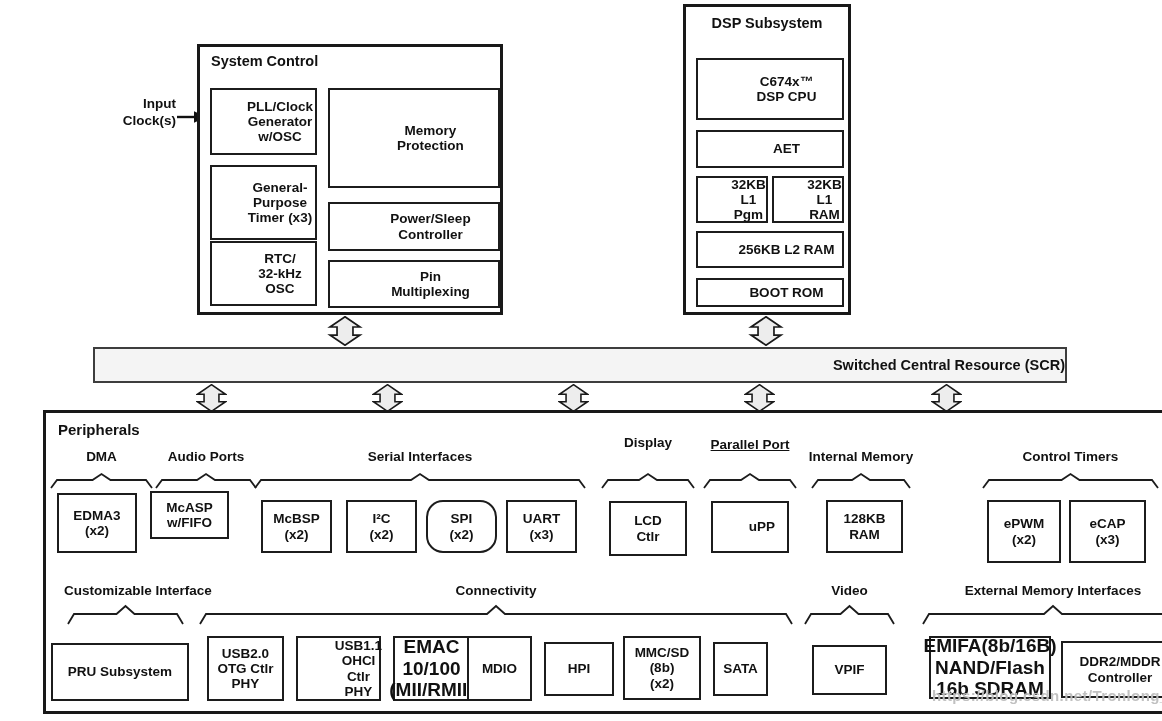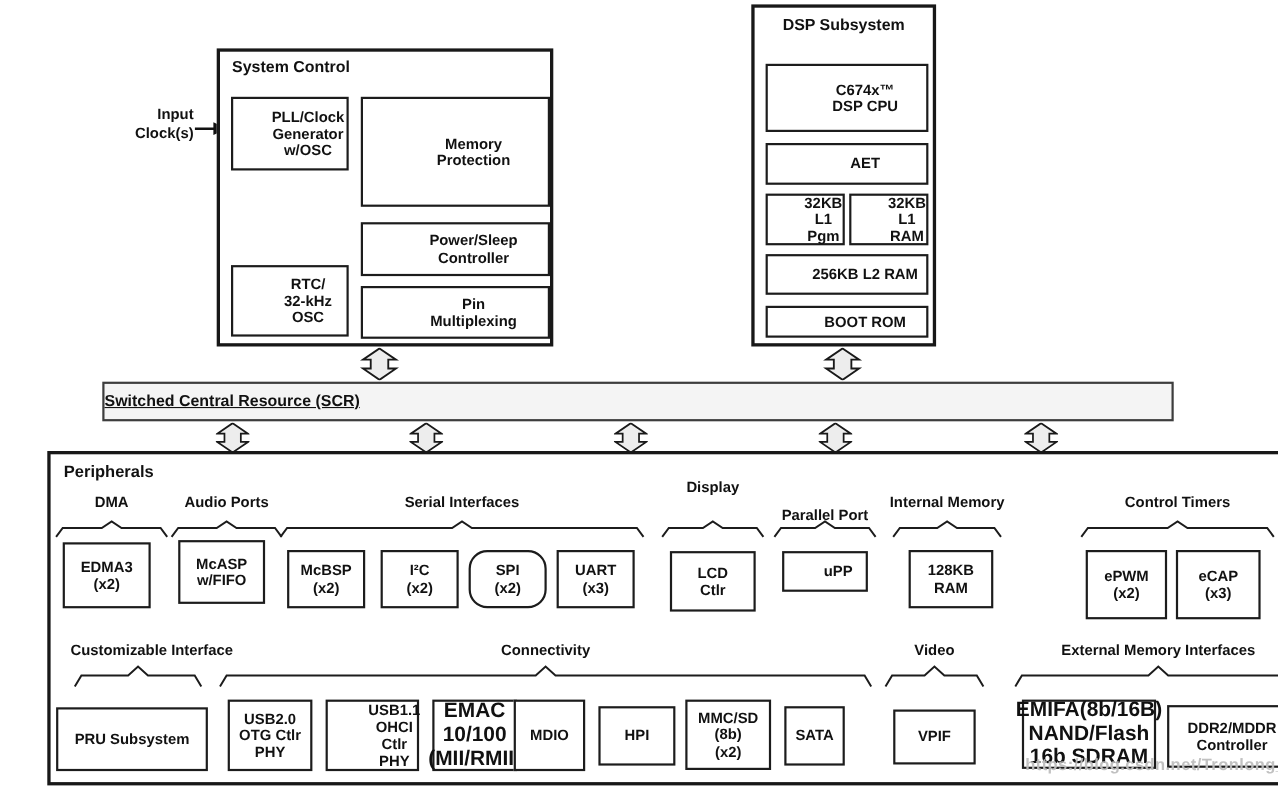--- a/index.html
+++ b/index.html
@@ -18,23 +18,22 @@
     border:2.5px solid #1c1c1c; display:flex; align-items:center; justify-content:center;
     text-align:center; white-space:pre-line; line-height:1.13; font-size:13.5px;
   }
   .bx.thin { border-width:2px;padding-left:33px; }
   .bx.small { font-size:19px; }
   .glabel { position:absolute; text-align:center; font-size:13.5px; white-space:nowrap; }
   .brace { position:absolute; overflow:visible; }
   .varrow, .rarrow { position:absolute; }
   .scrbar {
     position:absolute; box-sizing:border-box; background:#f4f4f4;
-    border:2px solid #3d3d3d; display:flex; align-items:center; justify-content:flex-start;
+    border:2px solid #3d3d3d; display:flex; align-items:center; justify-content:flex-end;
     font-size:14.5px;
-    text-decoration:underline;
   }
   .inlabel { position:absolute; text-align:right; font-size:13.5px; line-height:1.25; white-space:pre-line; }
   .watermark { position:absolute; font-size:15px; color:rgba(190,190,190,0.95); letter-spacing:0.4px; z-index:6; white-space:nowrap; }
 </style>
 </head>
 <body>
 
 <div class="stage">
 
   <svg width="0" height="0" style="position:absolute">
@@ -56,20 +55,23 @@
       <use href="#rarr"></use>
     </svg>
 
   <div class="container" style="left:197px; top:44px; width:306px; height:271px;">
     <div class="ctitle" style="left:11px; top:6px;">System Control</div>
     <div class="bx thin" style="left:10px; top:41px; width:107px; height:67px;">PLL/Clock
 Generator
 w/OSC</div>
     <div class="bx thin" style="left:128px; top:41px; width:172px; height:100px;">Memory
 Protection</div>
+    <div class="bx thin" style="left:10px; top:118px; width:107px; height:75px;">General-
+Purpose
+Timer (x3)</div>
     <div class="bx thin" style="left:128px; top:155px; width:172px; height:49px;">Power/Sleep
 Controller</div>
     <div class="bx thin" style="left:10px; top:194px; width:107px; height:65px;">RTC/
 32-kHz
 OSC</div>
     <div class="bx thin" style="left:128px; top:213px; width:172px; height:48px;">Pin
 Multiplexing</div>
   </div>
 
   <div class="container" style="left:683px; top:4px; width:168px; height:311px;">
@@ -122,21 +124,21 @@
         </svg>
       <div class="bx" style="left:11px; top:80px; width:80px; height:60px;">EDMA3
 (x2)</div>
     </div>
 
     <div>
       <div class="glabel" style="left:109px; top:36px; width:102px;">Audio Ports</div>
       <svg class="brace" style="left:109px; top:60px; width:102px; height:16px;" viewBox="0 0 102 16" width="102" height="16">
           <path d="M1,15 L7,7 L42,7 L51,1 L60,7 L95,7 L101,15" fill="none" stroke="#1c1c1c" stroke-width="1.8"></path>
         </svg>
-      <div class="bx" style="left:116px; top:78px; width:79px; height:58px;">McASP
+      <div class="bx" style="left:104px; top:78px; width:79px; height:48px;">McASP
 w/FIFO</div>
     </div>
 
     <div>
       <div class="glabel" style="left:208px; top:36px; width:332px;">Serial Interfaces</div>
       <svg class="brace" style="left:208px; top:60px; width:332px; height:16px;" viewBox="0 0 332 16" width="332" height="16">
           <path d="M1,15 L7,7 L157,7 L166,1 L175,7 L325,7 L331,15" fill="none" stroke="#1c1c1c" stroke-width="1.8"></path>
         </svg>
       <div class="bx" style="left:215px; top:87px; width:71px; height:53px;">McBSP
 (x2)</div>
@@ -151,25 +153,25 @@
     <div>
       <div class="glabel" style="left:555px; top:22px; width:94px;">Display</div>
       <svg class="brace" style="left:555px; top:60px; width:94px; height:16px;" viewBox="0 0 94 16" width="94" height="16">
           <path d="M1,15 L7,7 L38,7 L47,1 L56,7 L87,7 L93,15" fill="none" stroke="#1c1c1c" stroke-width="1.8"></path>
         </svg>
       <div class="bx" style="left:563px; top:88px; width:78px; height:55px;">LCD
 Ctlr</div>
     </div>
 
     <div>
-      <div class="glabel" style="left:657px; top:48px; width:94px;">Parallel Port</div>
+      <div class="glabel" style="left:657px; top:24px; width:94px;text-decoration:underline;">Parallel Port</div>
       <svg class="brace" style="left:657px; top:60px; width:94px; height:16px;" viewBox="0 0 94 16" width="94" height="16">
           <path d="M1,15 L7,7 L38,7 L47,1 L56,7 L87,7 L93,15" fill="none" stroke="#1c1c1c" stroke-width="1.8"></path>
         </svg>
-      <div class="bx" style="left:665px; top:88px; width:78px; height:37px;padding-left:24px;">uPP</div>
+      <div class="bx" style="left:665px; top:88px; width:78px; height:52px;padding-left:24px;">uPP</div>
     </div>
 
     <div>
       <div class="glabel" style="left:740px; top:36px; width:150px;">Internal Memory</div>
       <svg class="brace" style="left:765px; top:60px; width:100px; height:16px;" viewBox="0 0 100 16" width="100" height="16">
           <path d="M1,15 L7,7 L41,7 L50,1 L59,7 L93,7 L99,15" fill="none" stroke="#1c1c1c" stroke-width="1.8"></path>
         </svg>
       <div class="bx" style="left:780px; top:87px; width:77px; height:53px;">128KB
 RAM</div>
     </div>

